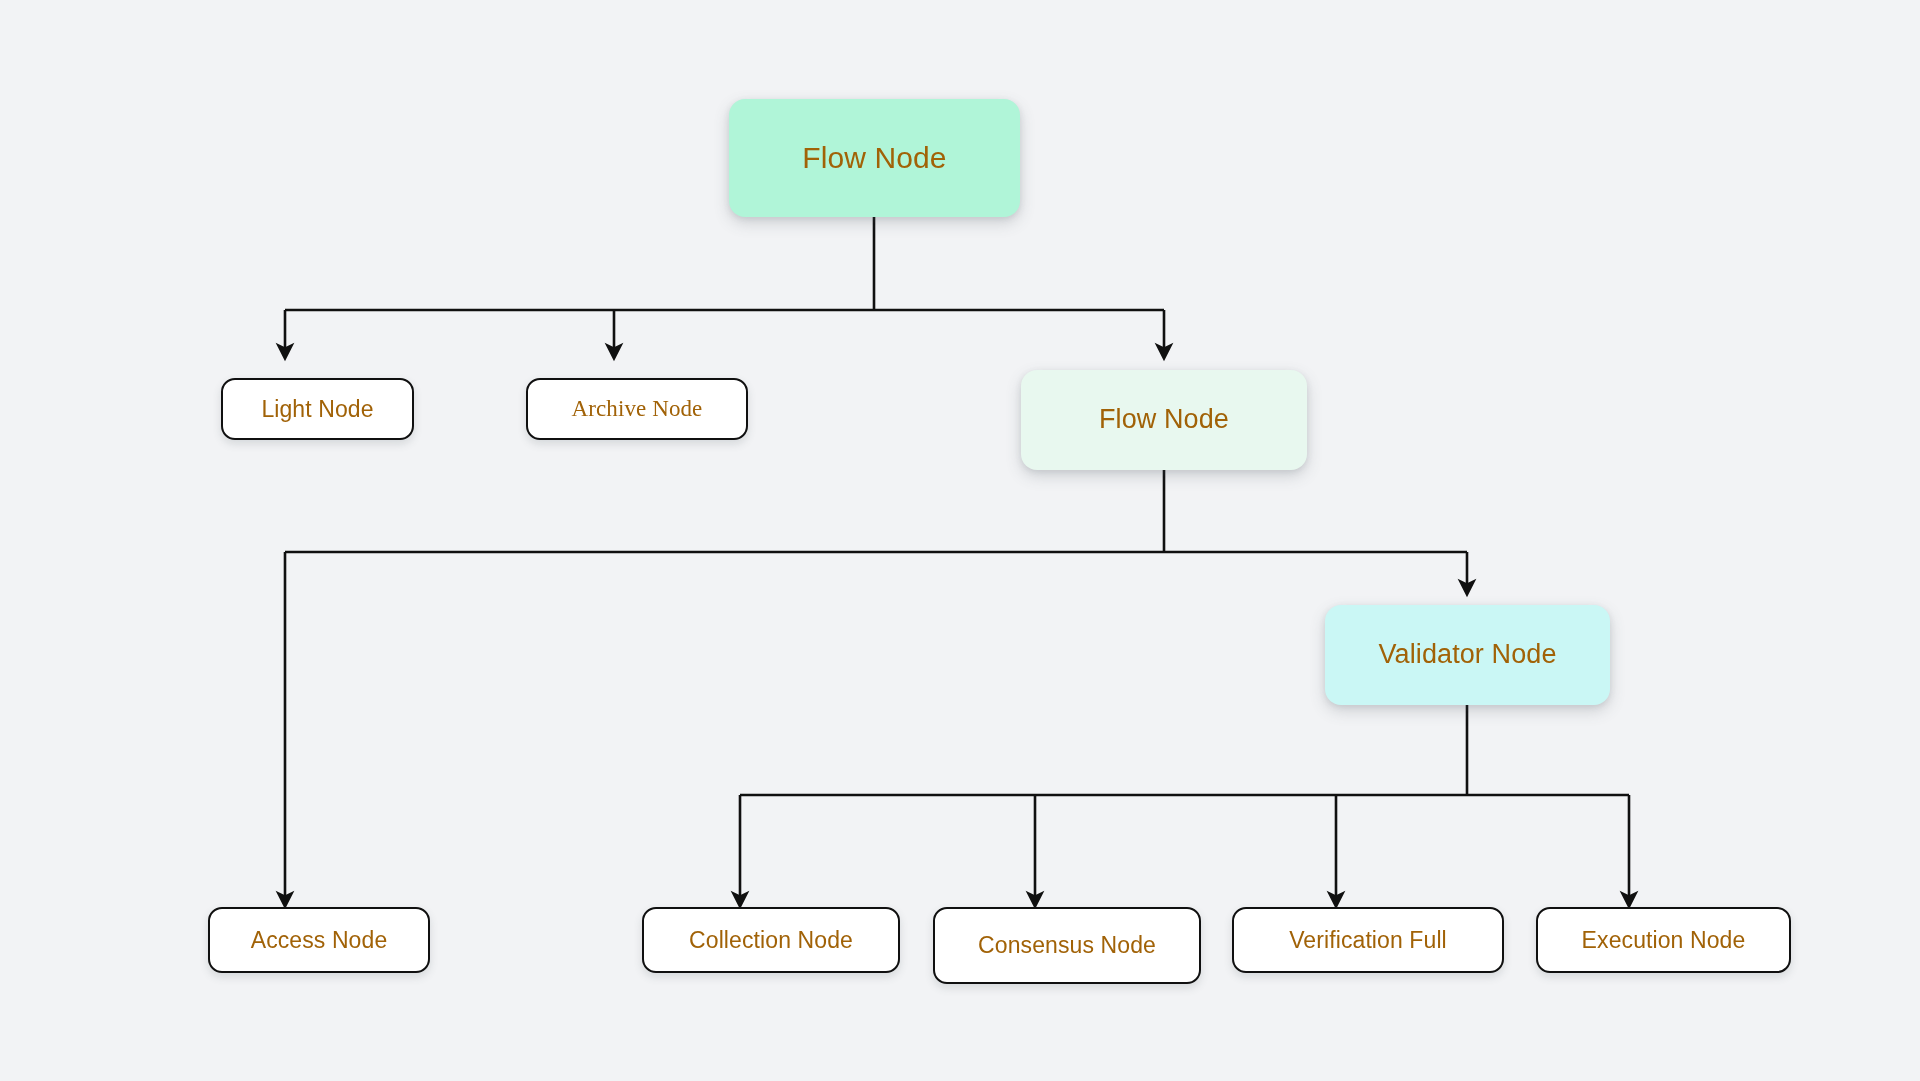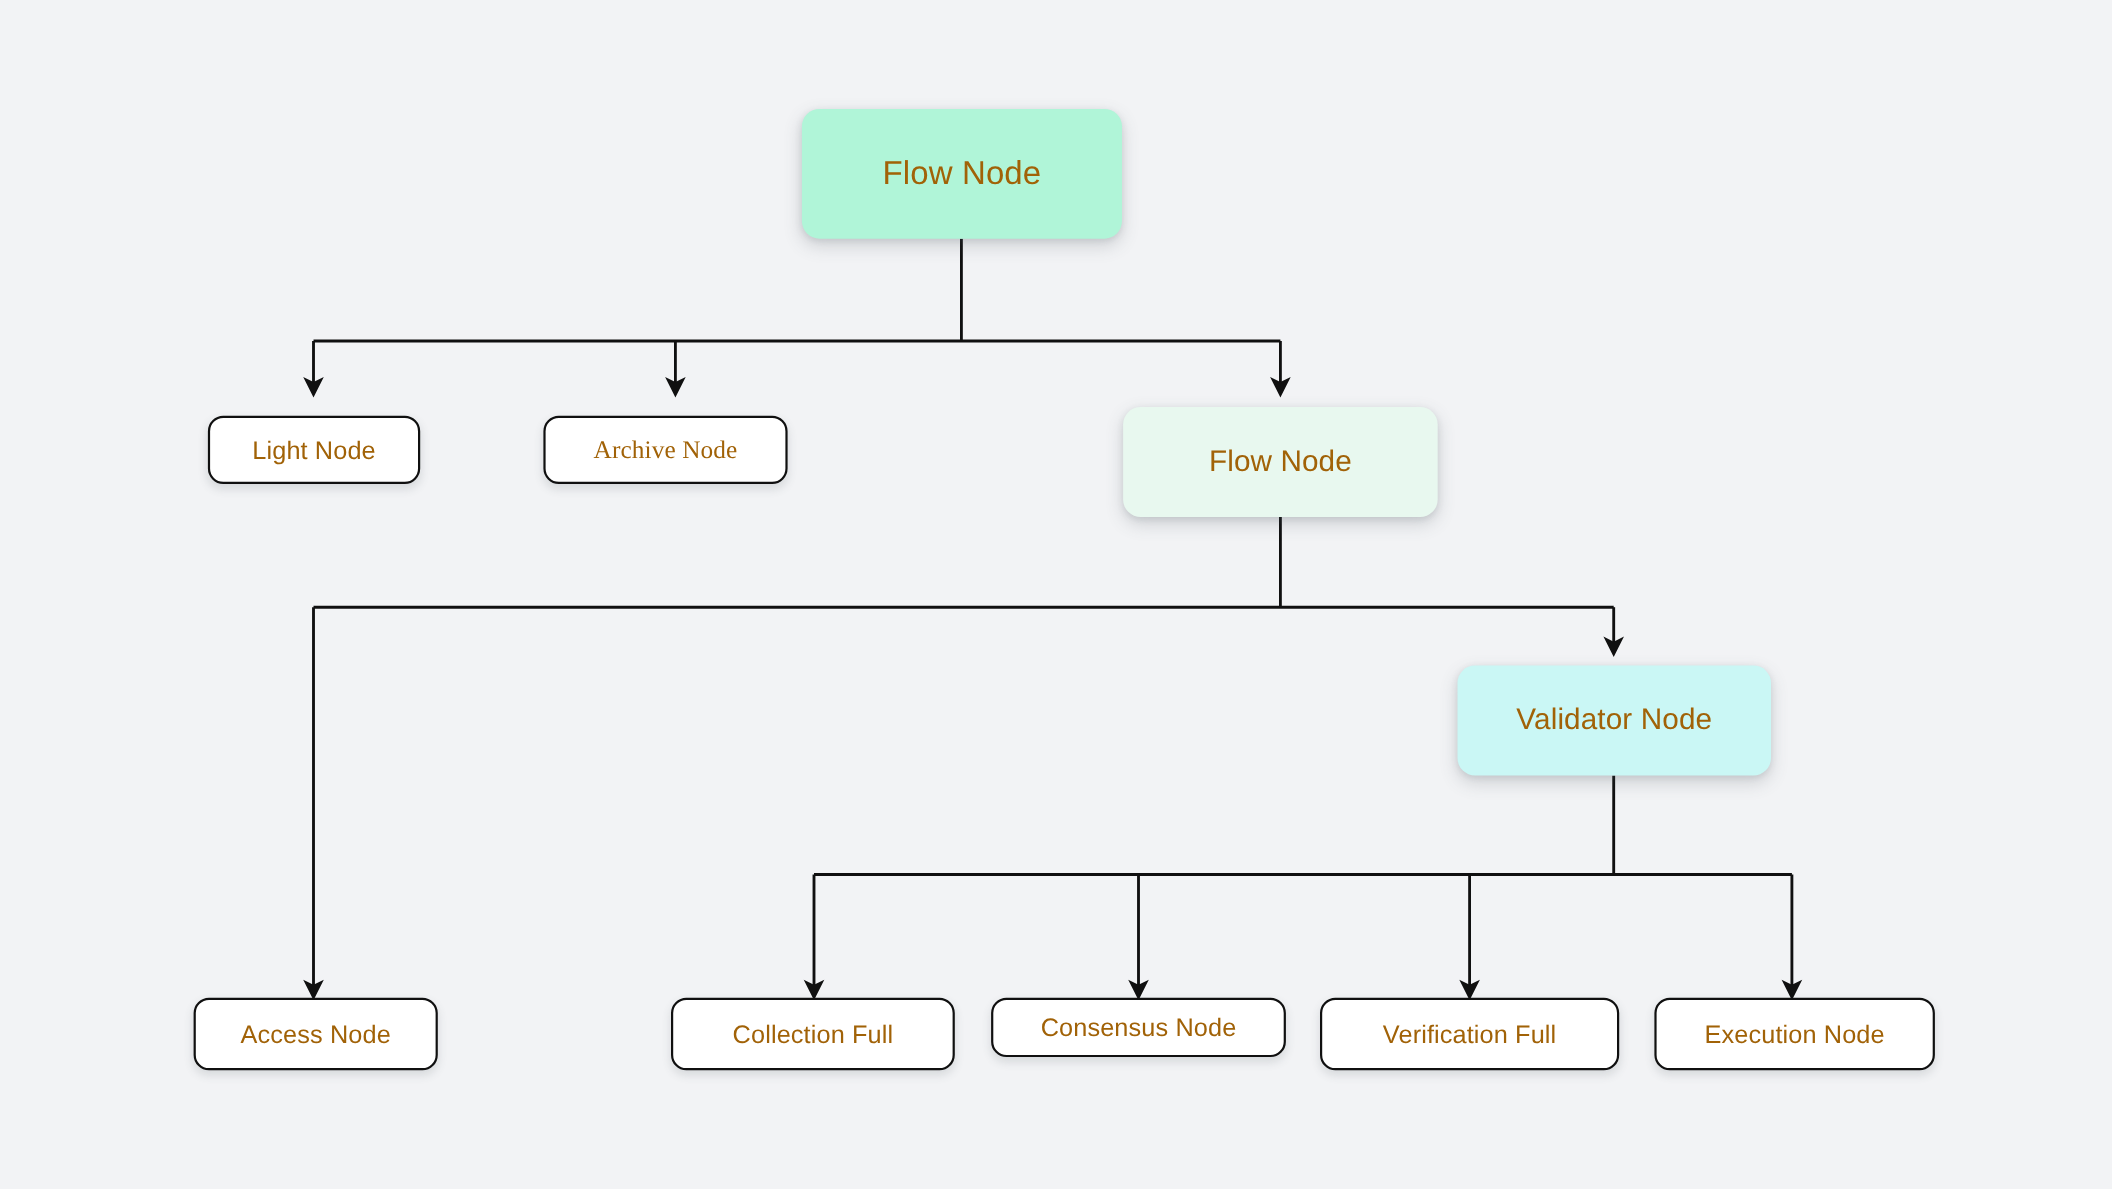--- a/index.html
+++ b/index.html
@@ -58,20 +58,21 @@
   .node--root {
     font-size: 30px;
     border-radius: 16px;
   }
   .node--branch {
     font-size: 27px;
     border-radius: 16px;
   }
   .node--leaf {
     font-size: 23px;
+    margin-left: 32px;
   }
 </style>
 </head>
 <body style="background: rgb(242, 243, 245);">
 
 <div id="diagram-canvas">
 
   <svg id="edge-layer" viewBox="0 0 1920 1081" width="1920" height="1081" xmlns="http://www.w3.org/2000/svg">
     <defs>
       <marker id="arrowhead" markerWidth="9" markerHeight="9" refX="4.2" refY="4.2" orient="auto" markerUnits="strokeWidth">
@@ -109,21 +110,21 @@
   <div class="node node--outlined node--leaf" style="left: 189px; top: 378px; width: 193px; height: 62px;">Light Node</div>
 
   <div class="node node--outlined node--leaf" style="left: 494px; top: 378px; width: 222px; height: 62px; font-family: Liberation Serif, serif;">Archive Node</div>
 
   <div class="node node--tinted node--branch" style="left: 1021px; top: 370px; width: 286px; height: 100px; background: rgb(232, 248, 239);">Flow Node</div>
 
   <div class="node node--outlined node--leaf" style="left: 176px; top: 907px; width: 222px; height: 66px;">Access Node</div>
 
   <div class="node node--tinted node--branch" style="left: 1325px; top: 605px; width: 285px; height: 100px; background: rgb(202, 247, 245);">Validator Node</div>
 
-  <div class="node node--outlined node--leaf" style="left: 610px; top: 907px; width: 258px; height: 66px;">Collection Full</div>
+  <div class="node node--outlined node--leaf" style="left: 610px; top: 907px; width: 258px; height: 66px;">Collection Node</div>
 
-  <div class="node node--outlined node--leaf" style="left: 901px; top: 907px; width: 268px; height: 54px;">Consensus Node</div>
+  <div class="node node--outlined node--leaf" style="left: 901px; top: 907px; width: 268px; height: 77px;">Consensus Node</div>
 
   <div class="node node--outlined node--leaf" style="left: 1200px; top: 907px; width: 272px; height: 66px;">Verification Full</div>
 
   <div class="node node--outlined node--leaf" style="left: 1504px; top: 907px; width: 255px; height: 66px;">Execution Node</div>
 
 </div>
 
 </body></html>

